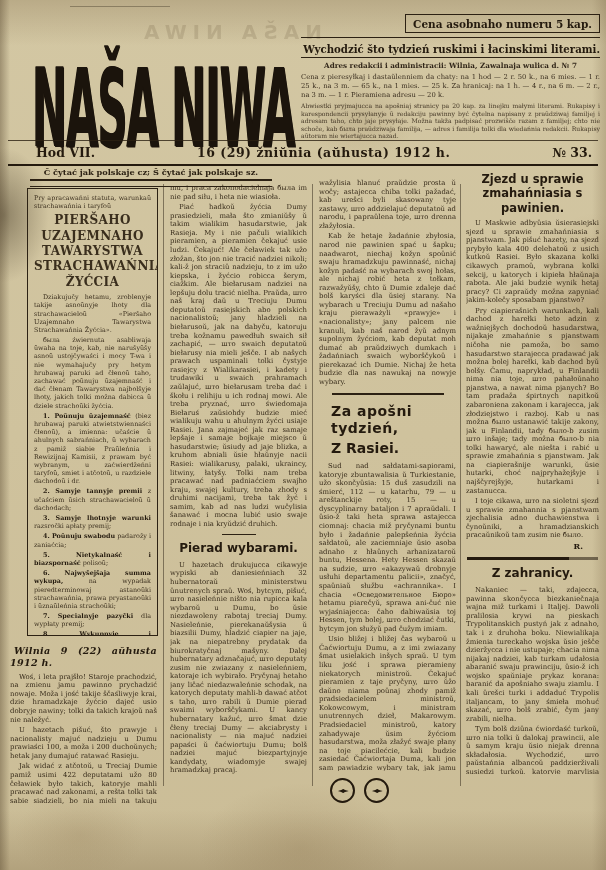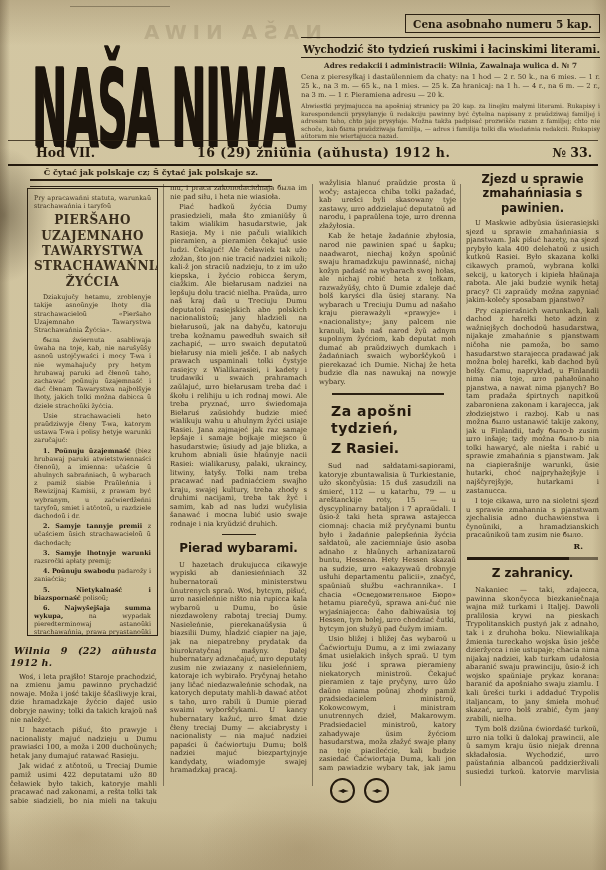--- a/index.html
+++ b/index.html
@@ -140,21 +140,20 @@
   <div class="vrule" id="vrule1"></div>
   <div class="vrule" id="vrule2"></div>
   <div class="vrule" id="vrule3"></div>
 
   <div class="col" id="col1">
     <div id="ad-box">
       <p class="noindent">Pry apracawańni statuta, warunkaŭ strachawańnia i taryfoŭ</p>
       <p class="name">PIERŠAHO UZAJEMNAHO TAWARYSTWA STRACHAWAŃNIA ŽYĆCIA</p>
       <p>Dziakujučy hetamu, zroblenyje takije asnoŭnyje lhoty dla strachawacieloŭ «Pieršaho Uzajemnaho Tawarystwa Strachawańnia Žyćcia».</p>
       <p>была źwiernuta asabliwaja ŭwaha na toje, kab, nie narušyŭšy asnoŭ ustojčywaści i mocy T-wa i nie wymahajučy pry hetym hrubawaj paruki ad čłenoŭ taho, zachawać poŭnuju ŭzajemnaść i dać čłenam Tawarystwa najbolšyje lhoty, jakich tolki možna dabicca ŭ dziele strachoŭki žyćcia.</p>
-      <p>Usie strachawacieli heto praŭdziwyje čłeny T-wa, katorym ustawa T-wa i polisy hetyje warunki zaručajuć:</p>
       <p><b class="lead">1. Poŭnuju ŭzajemnaść</b><span> (biez hrubawaj paruki atwietstwiennaści čłenoŭ), a imienna: učaście ŭ ahulnych sabrańniach, ŭ wybarach z pamiž siabie Praŭleńnia i Rewizijnaj Kamisii, z prawam być wybranym, u zaćwierdžeńni taryfoŭ, smiet i atčotoŭ, u razdziele dachodoŭ i dr.</span></p>
       <p><b class="lead">2. Samyje tannyje premii</b><span> z učaściem ŭsich strachawacieloŭ ŭ dachodach;</span></p>
       <p><b class="lead">3. Samyje lhotnyje warunki</b><span> razsročki apłaty premij;</span></p>
       <p><b class="lead">4. Poŭnuju swabodu</b><span> padarožy i zaniaćcia;</span></p>
       <p><b class="lead">5. Nietykalnaść i biazspornaść</b><span> polisoŭ;</span></p>
       <p><b class="lead">6. Najwyšejšaja summa wykupa,</b><span> na wypadak pieredterminowaj astanoŭki strachawańnia, prawa pryastanoŭki i ŭznaŭleńnia strachoŭki;</span></p>
       <p><b class="lead">7. Specialnyje pazyčki</b><span> dla wypłaty premij;</span></p>
       <p><b class="lead">8. Wykupnyje i reducirowannyje sumy</b><span> — wyžej druhich i pakazywajucca ŭ polisach.</span></p>
 
     </div>

